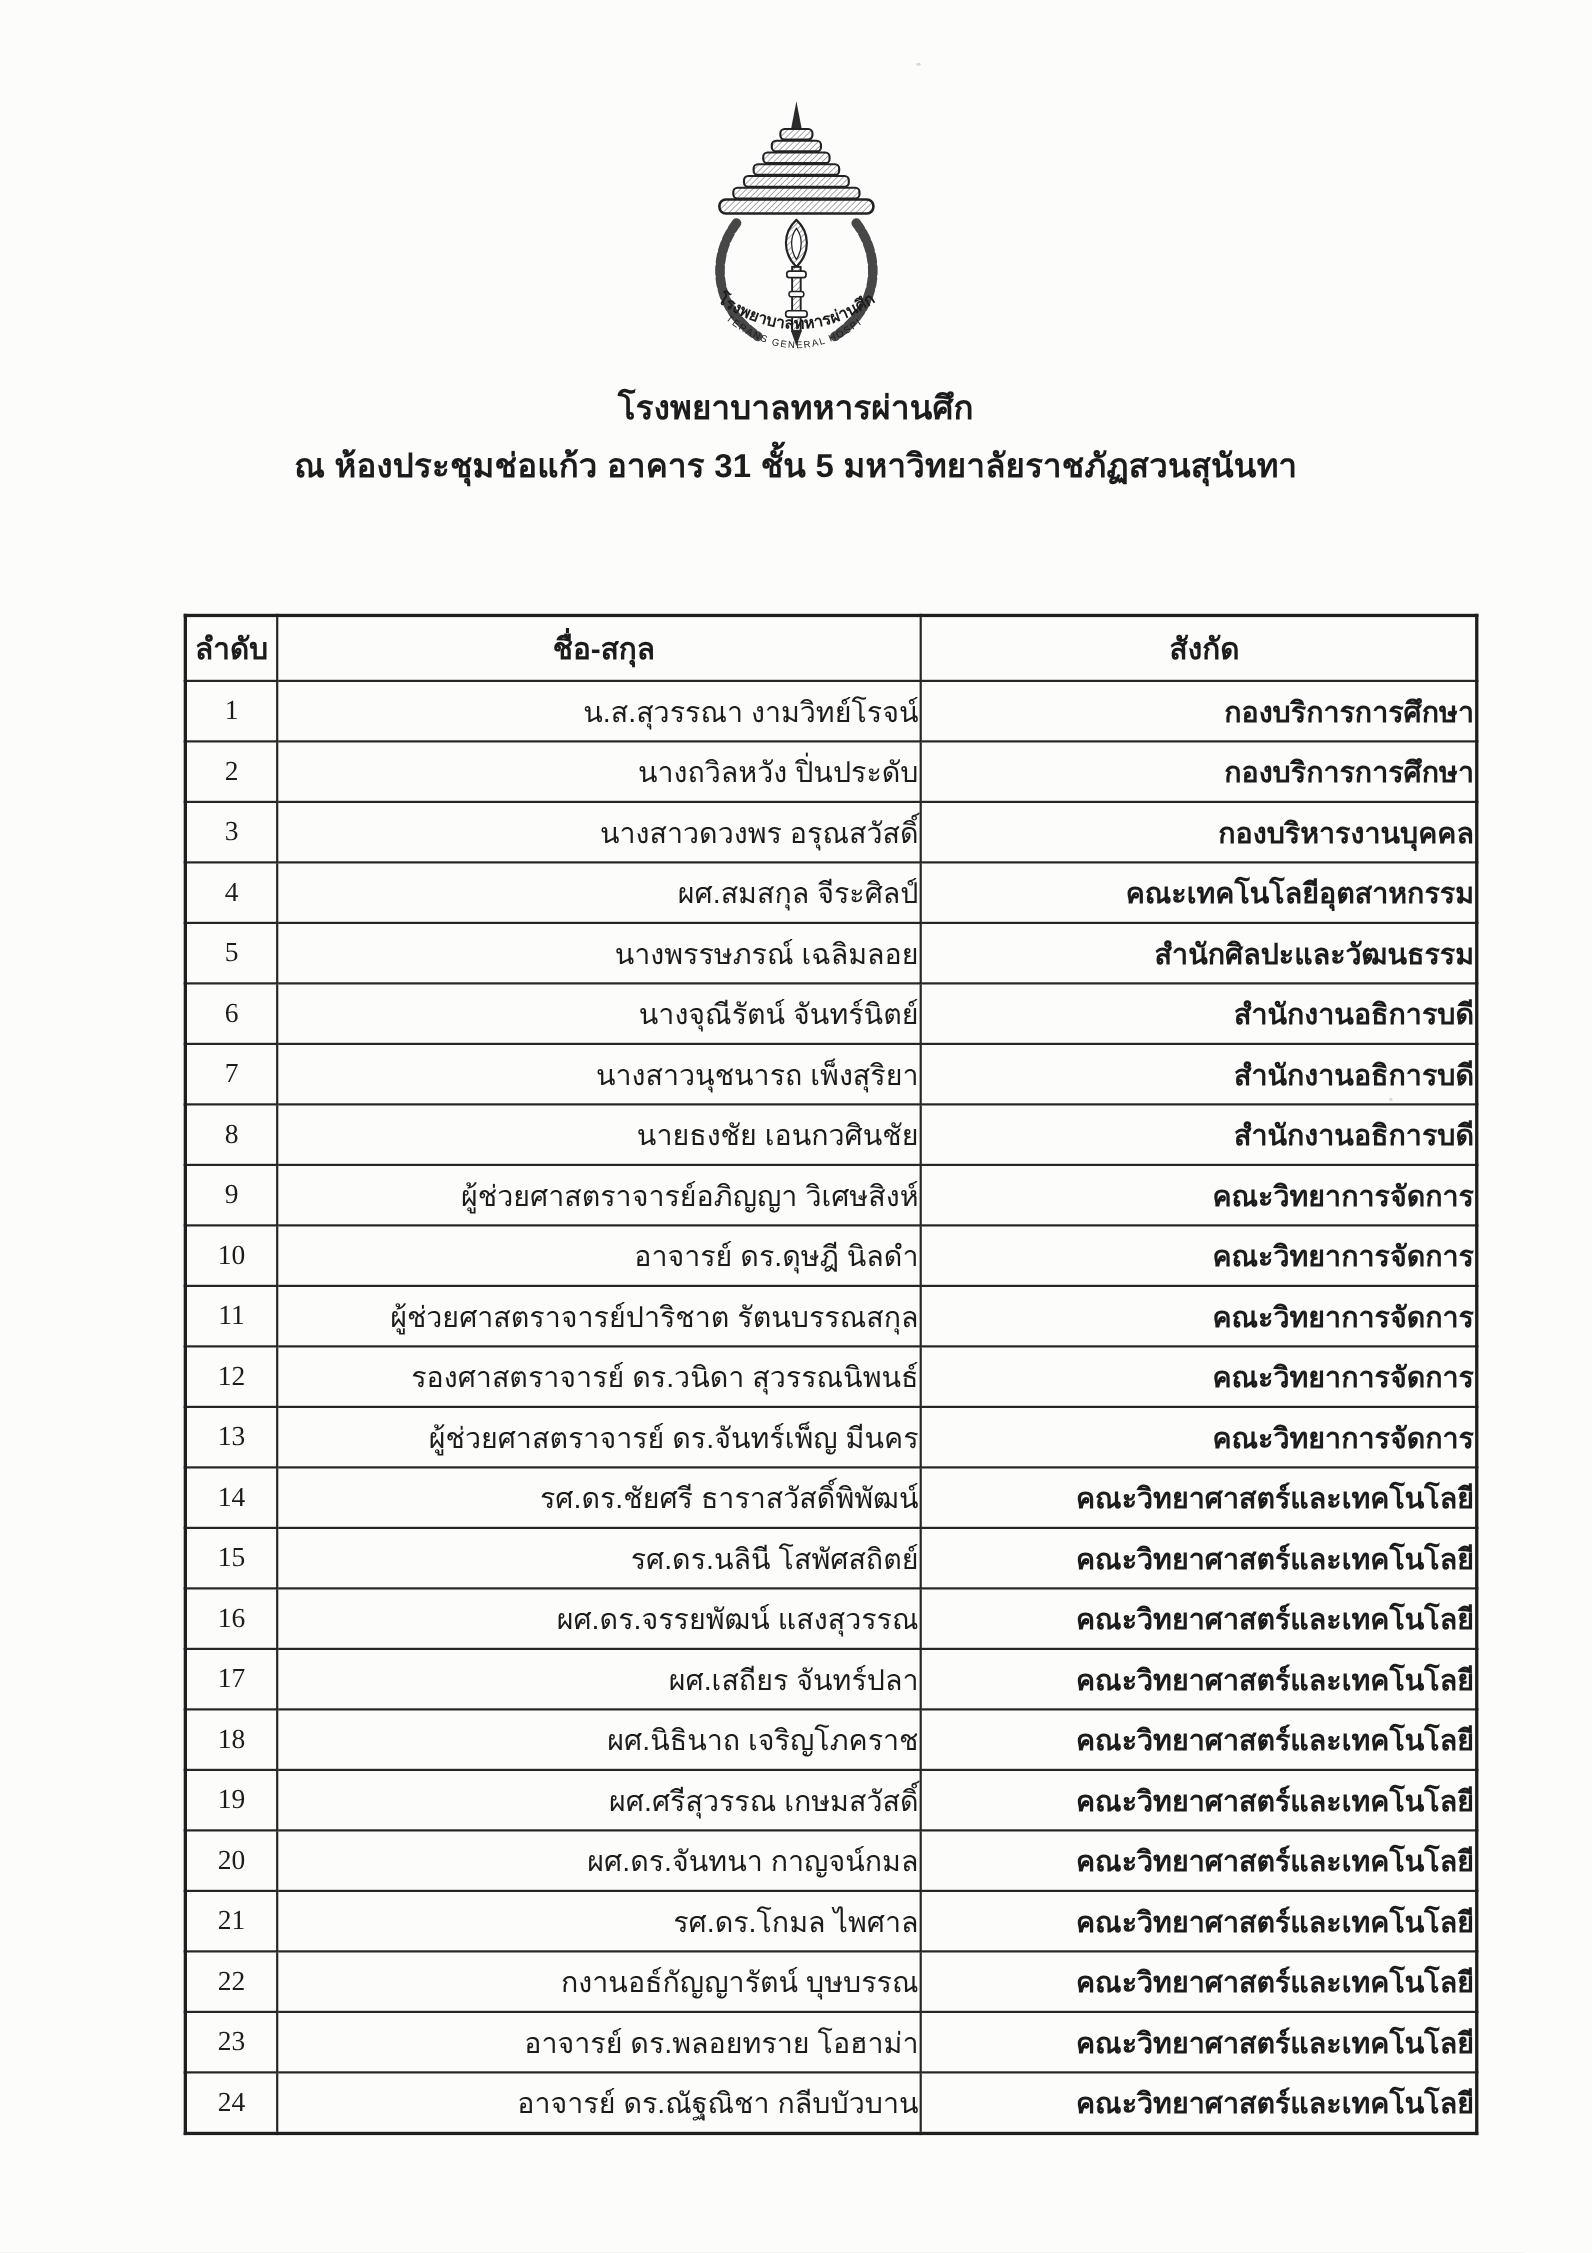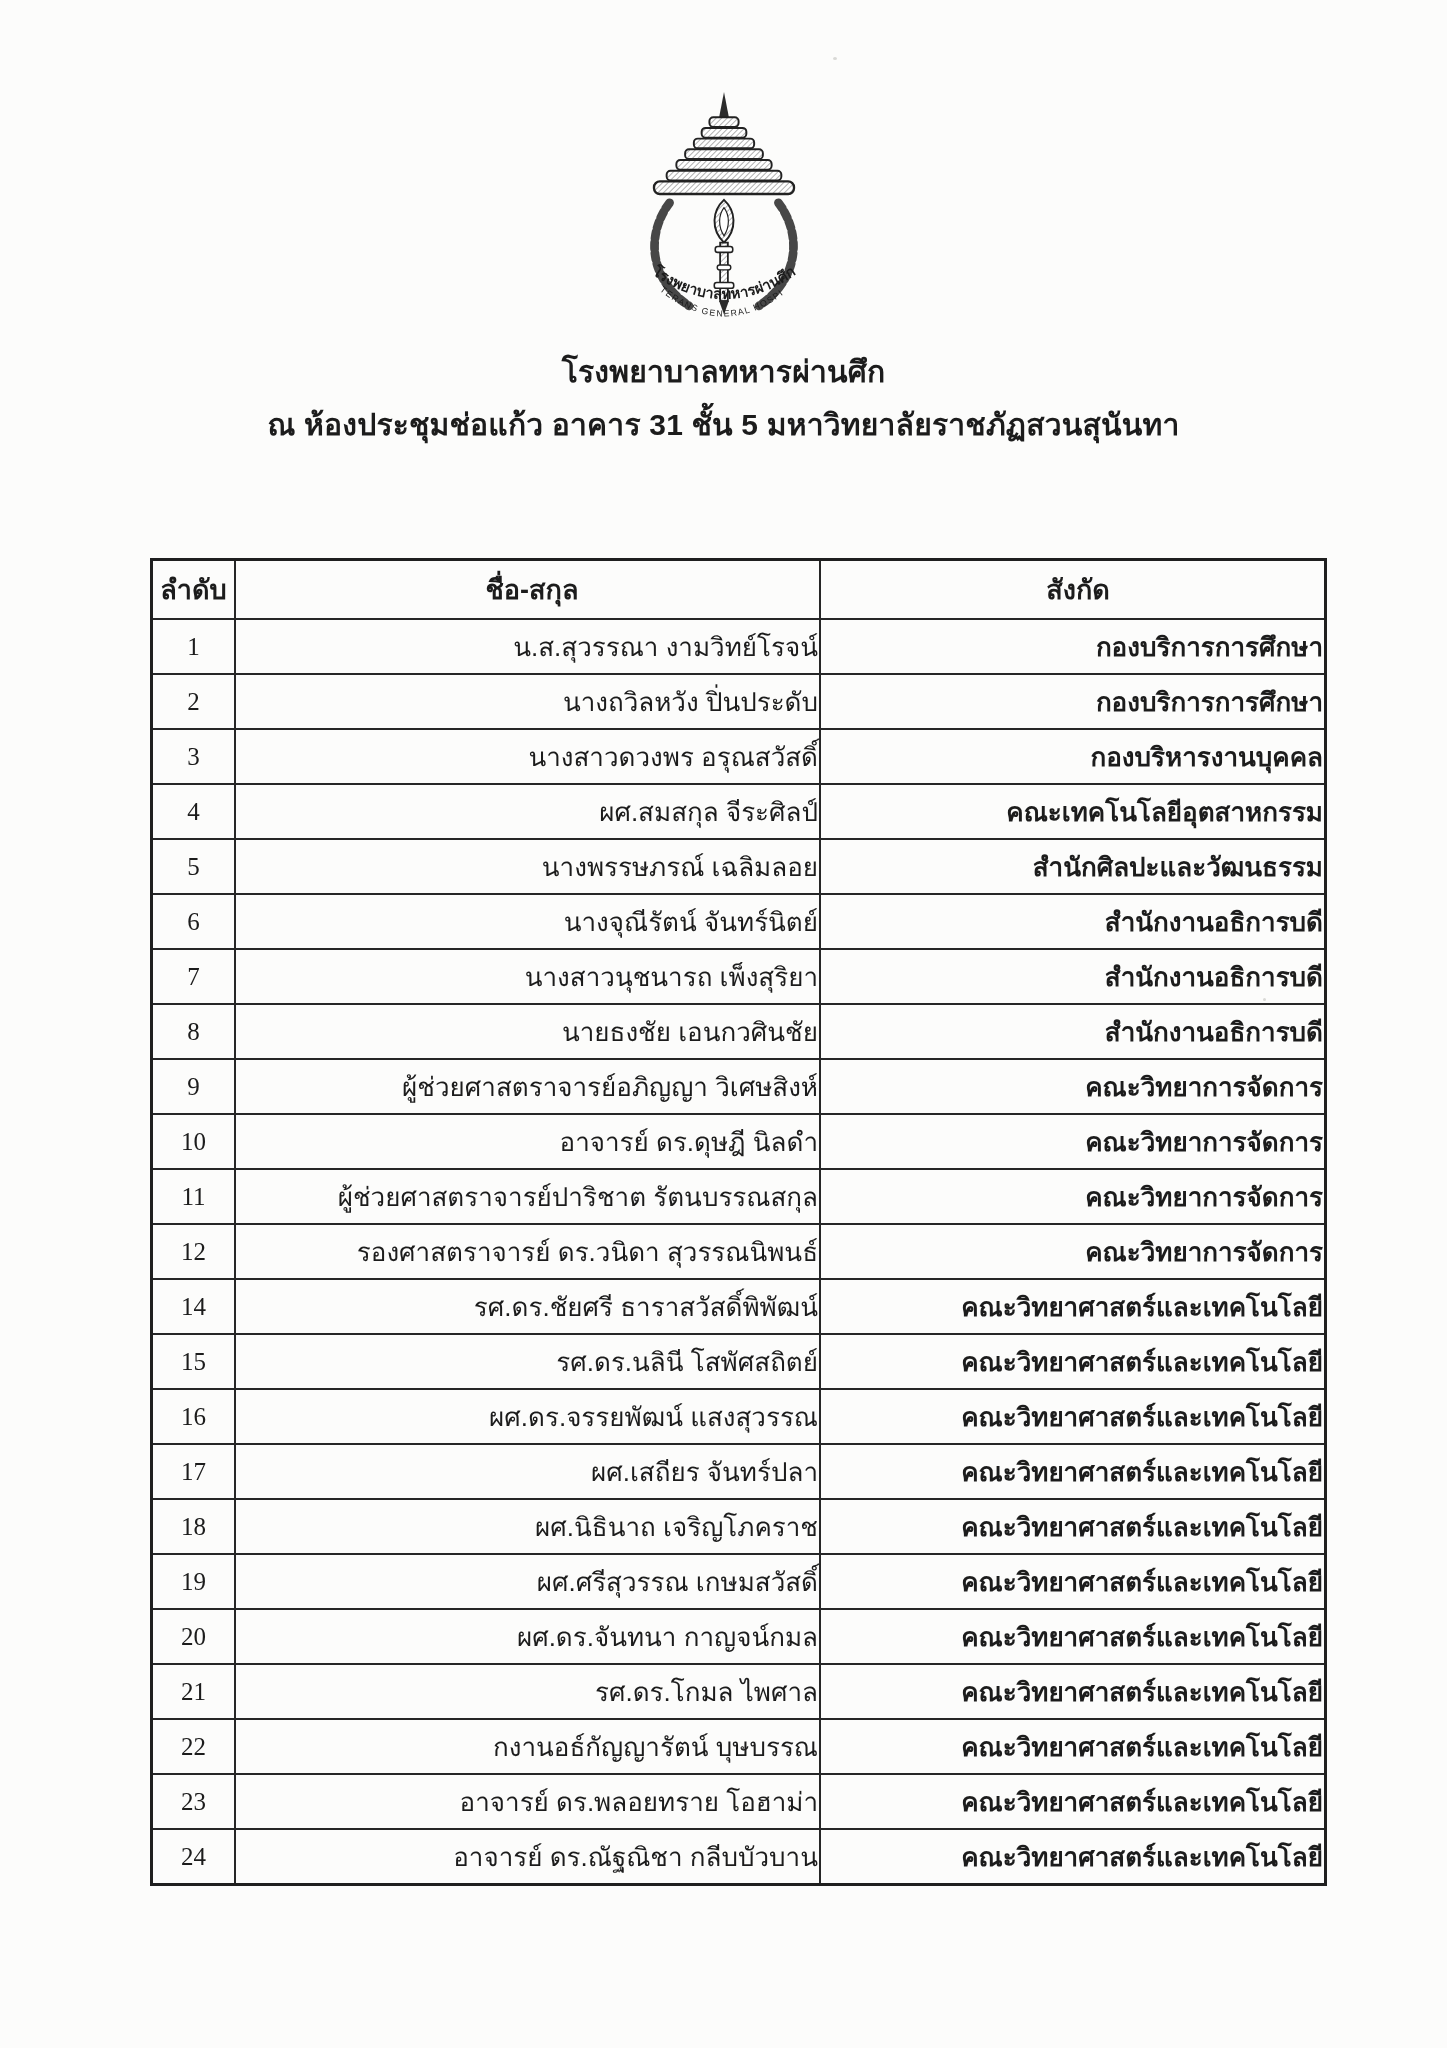--- a/index.html
+++ b/index.html
@@ -27,21 +27,21 @@
     width: 100%;
     text-align: center;
     font-weight: bold;
     font-size: 30px;
     line-height: 53px;
     letter-spacing: 0.2px;
   }
   .roster-table {
     position: absolute;
     top: 558px;
-    left: 150px;
+    left: 167px;
     width: 1141px;
     border-collapse: collapse;
     table-layout: fixed;
     font-size: 26px;
     color: #1c1c1c;
   }
   .roster-table th, .roster-table td {
     border: 2.4px solid #262626;
     vertical-align: middle;
     overflow: hidden;
@@ -174,20 +174,25 @@
           <td class="col-no">11</td>
           <td class="col-name">ผู้ช่วยศาสตราจารย์ปาริชาต รัตนบรรณสกุล</td>
           <td class="col-affiliation">คณะวิทยาการจัดการ</td>
         </tr>
         <tr>
           <td class="col-no">12</td>
           <td class="col-name">รองศาสตราจารย์ ดร.วนิดา สุวรรณนิพนธ์</td>
           <td class="col-affiliation">คณะวิทยาการจัดการ</td>
         </tr>
         <tr>
+          <td class="col-no">13</td>
+          <td class="col-name">ผู้ช่วยศาสตราจารย์ ดร.จันทร์เพ็ญ  มีนคร</td>
+          <td class="col-affiliation">คณะวิทยาการจัดการ</td>
+        </tr>
+        <tr>
           <td class="col-no">14</td>
           <td class="col-name">รศ.ดร.ชัยศรี ธาราสวัสดิ์พิพัฒน์</td>
           <td class="col-affiliation">คณะวิทยาศาสตร์และเทคโนโลยี</td>
         </tr>
         <tr>
           <td class="col-no">15</td>
           <td class="col-name">รศ.ดร.นลินี  โสพัศสถิตย์</td>
           <td class="col-affiliation">คณะวิทยาศาสตร์และเทคโนโลยี</td>
         </tr>
         <tr>

